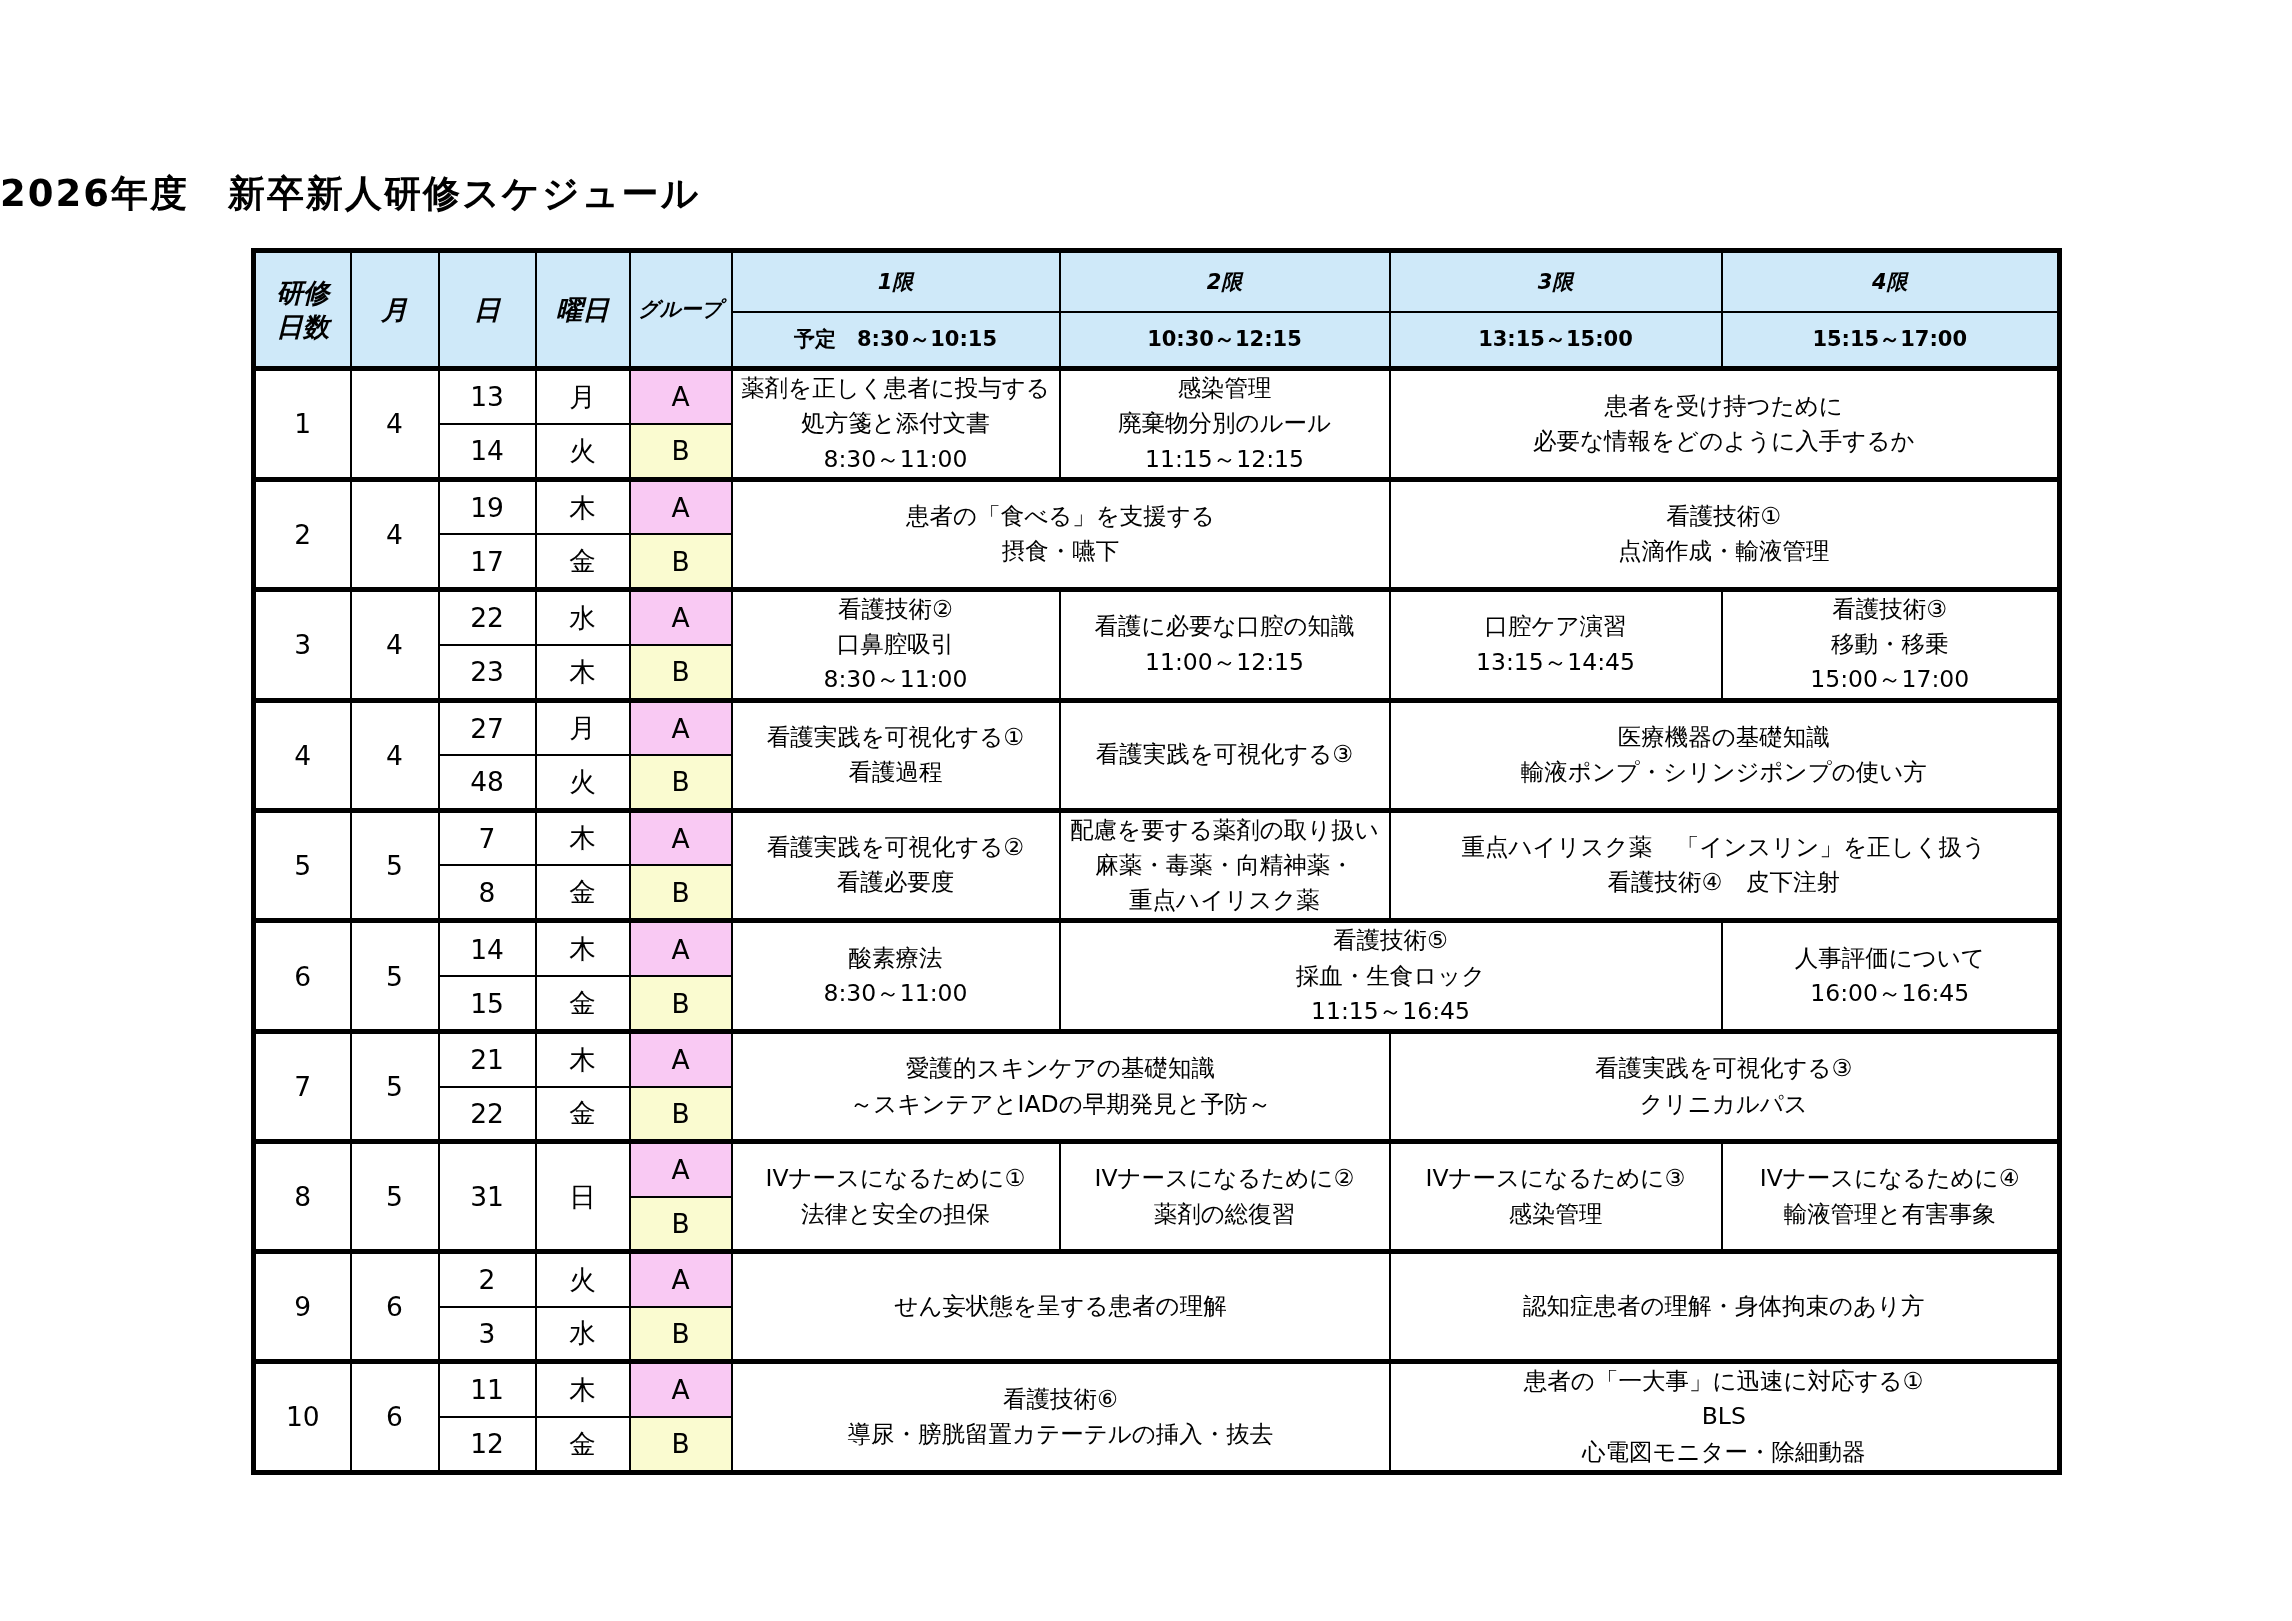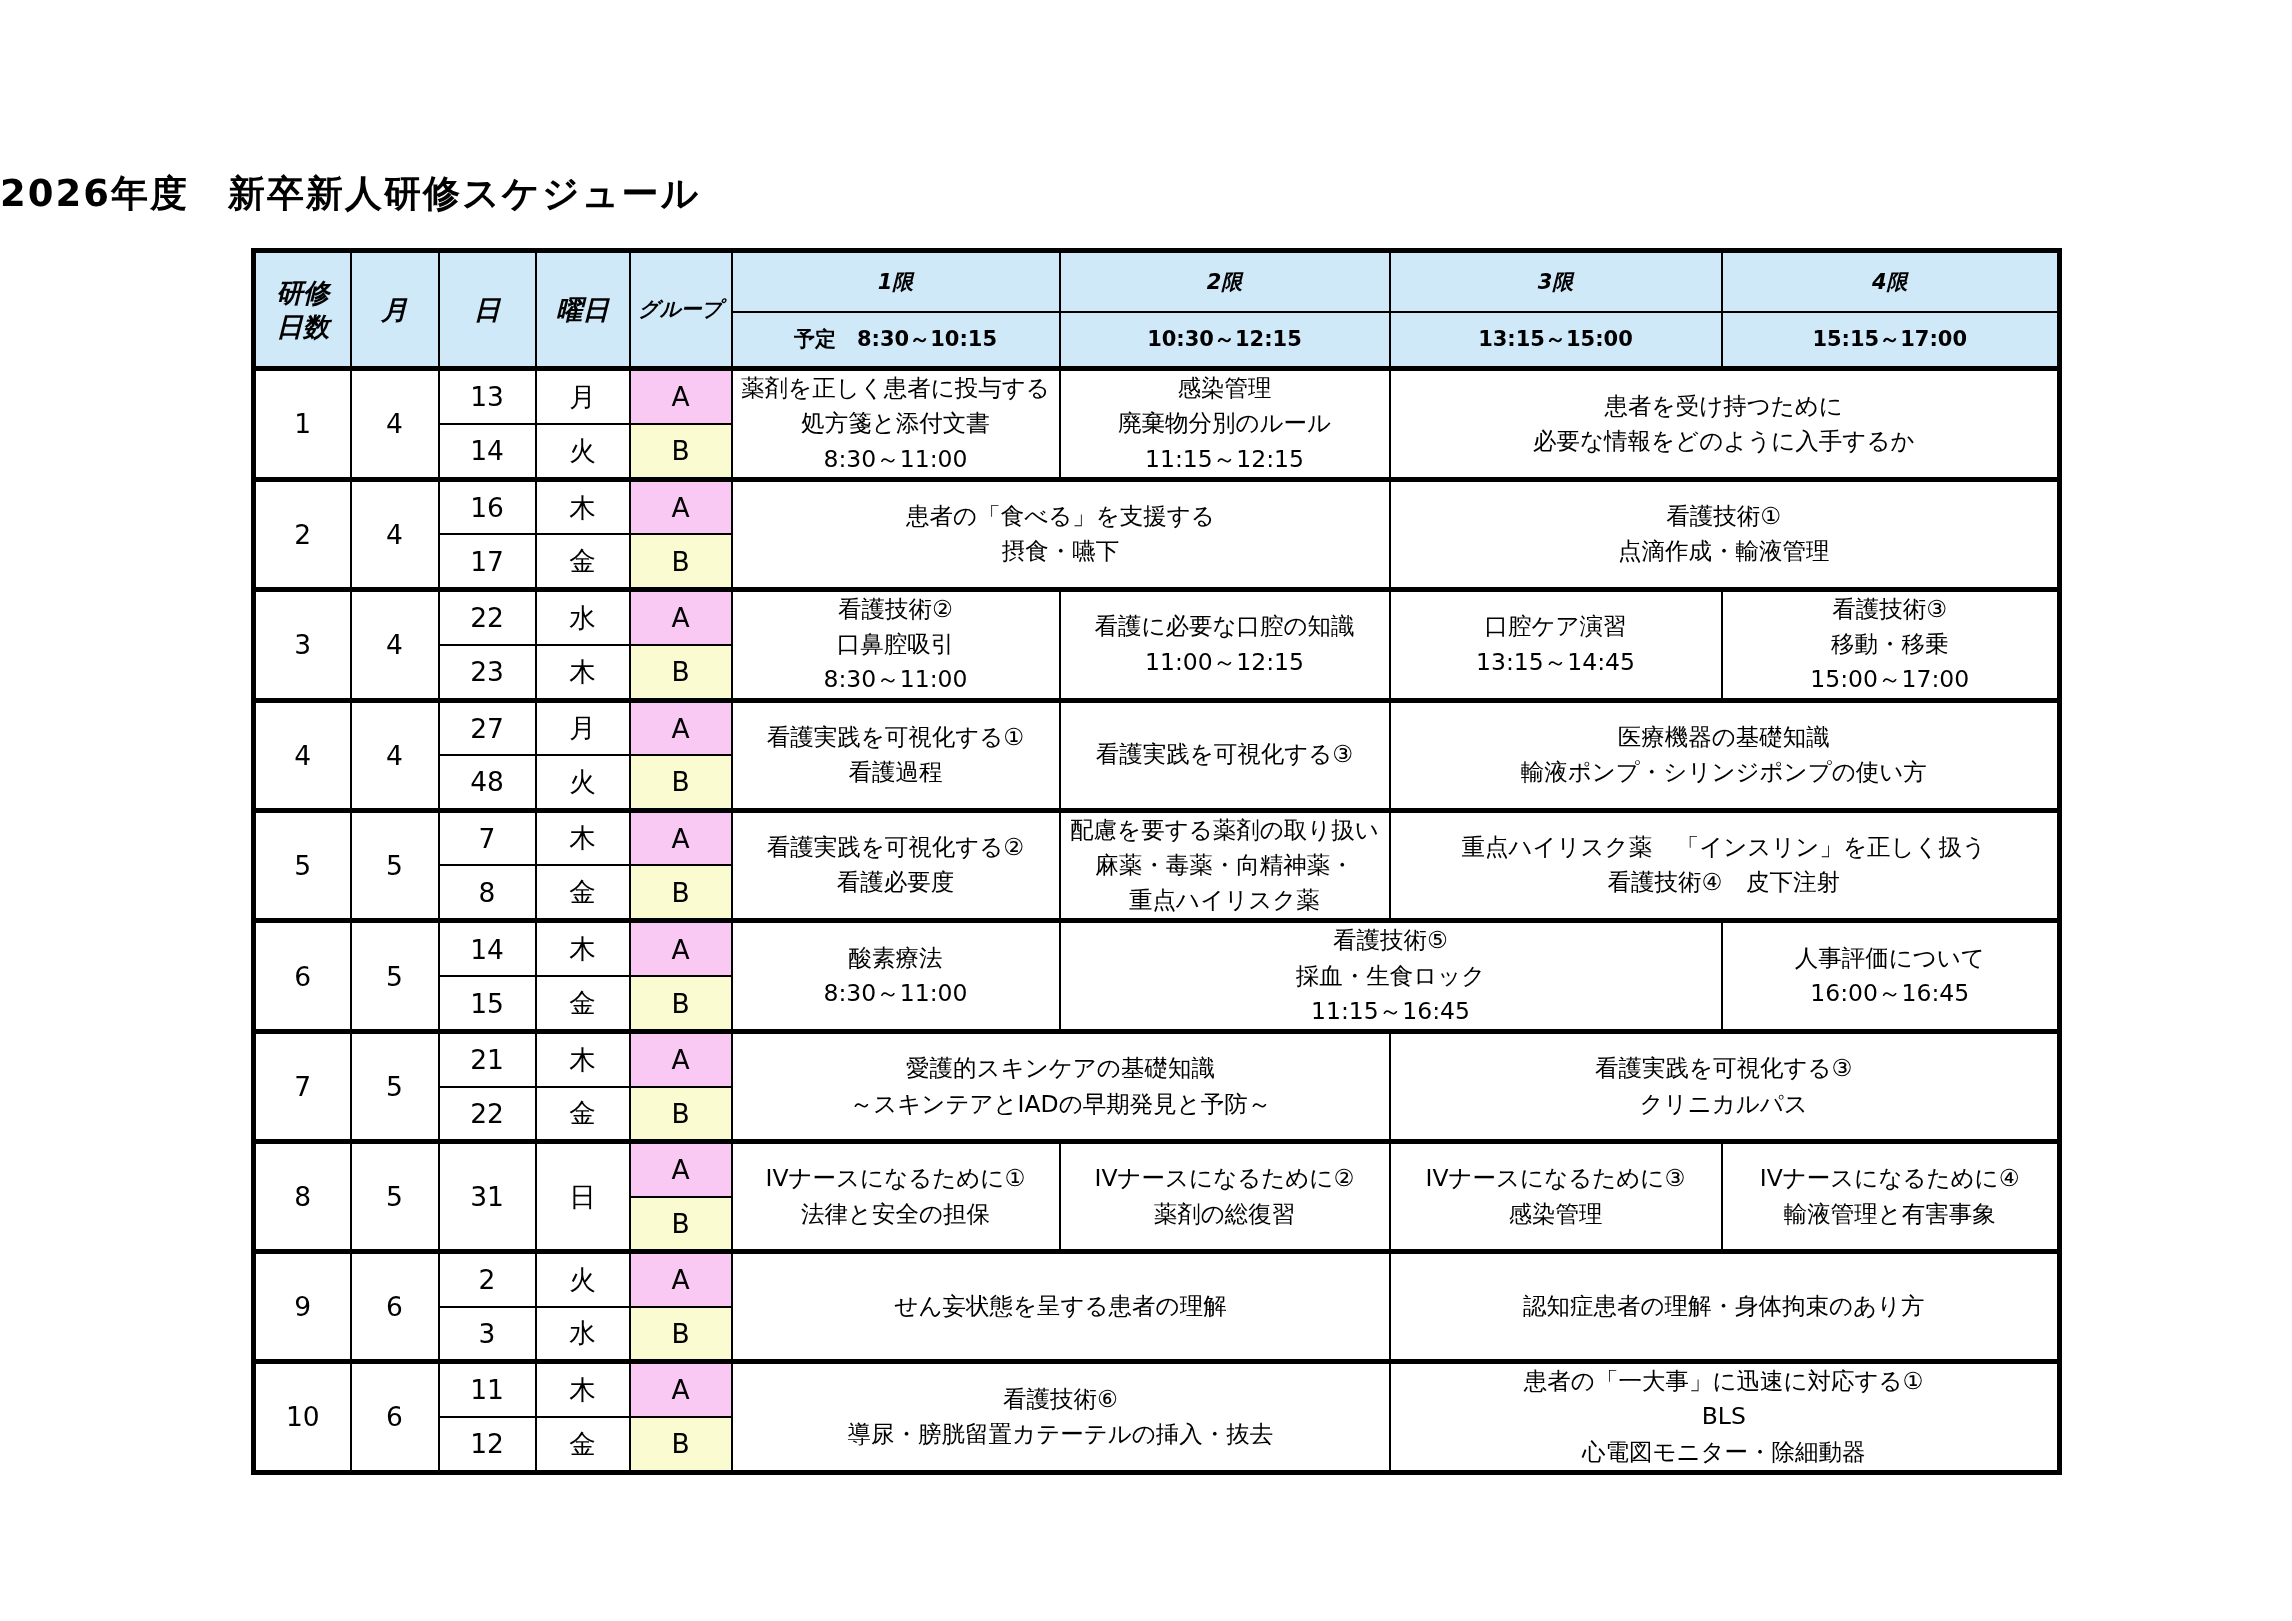--- a/index.html
+++ b/index.html
@@ -88,21 +88,21 @@
   </tr>
   <tr class="sub">
     <td class="num">14</td>
     <td class="num">火</td>
     <td class="num grp-b">B</td>
   </tr>
 
   <tr class="gs sub">
     <td class="num" rowspan="2">2</td>
     <td class="num" rowspan="2">4</td>
-    <td class="num">16</td>
+    <td class="num">19</td>
     <td class="num">木</td>
     <td class="num grp-a">A</td>
     <td class="lesson" rowspan="2" colspan="2">患者の「食べる」を支援する
 摂食・嚥下</td>
     <td class="lesson" rowspan="2" colspan="2">看護技術①
 点滴作成・輸液管理</td>
   </tr>
   <tr class="sub">
     <td class="num">17</td>
     <td class="num">金</td>

